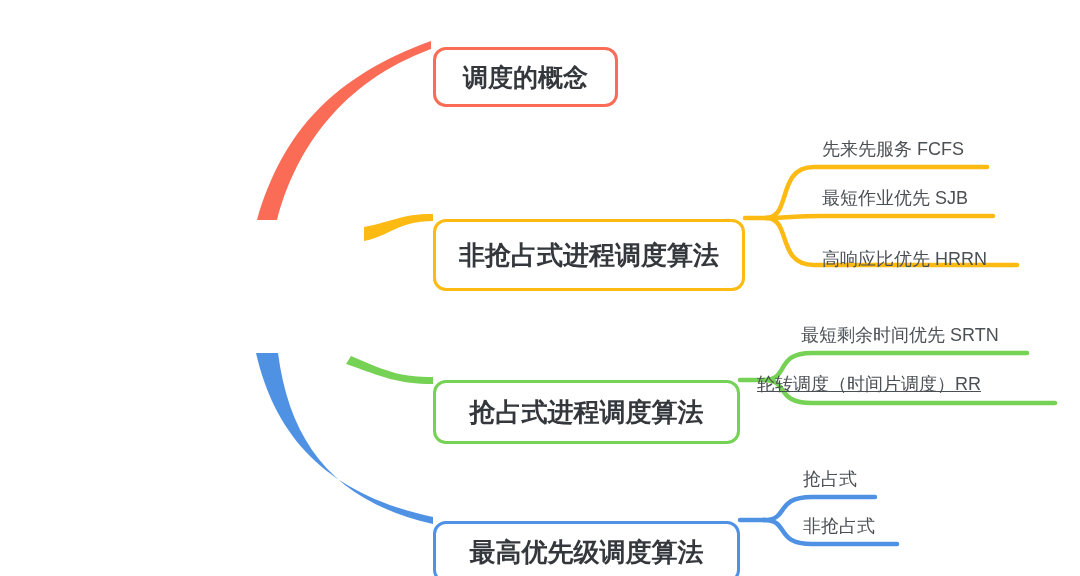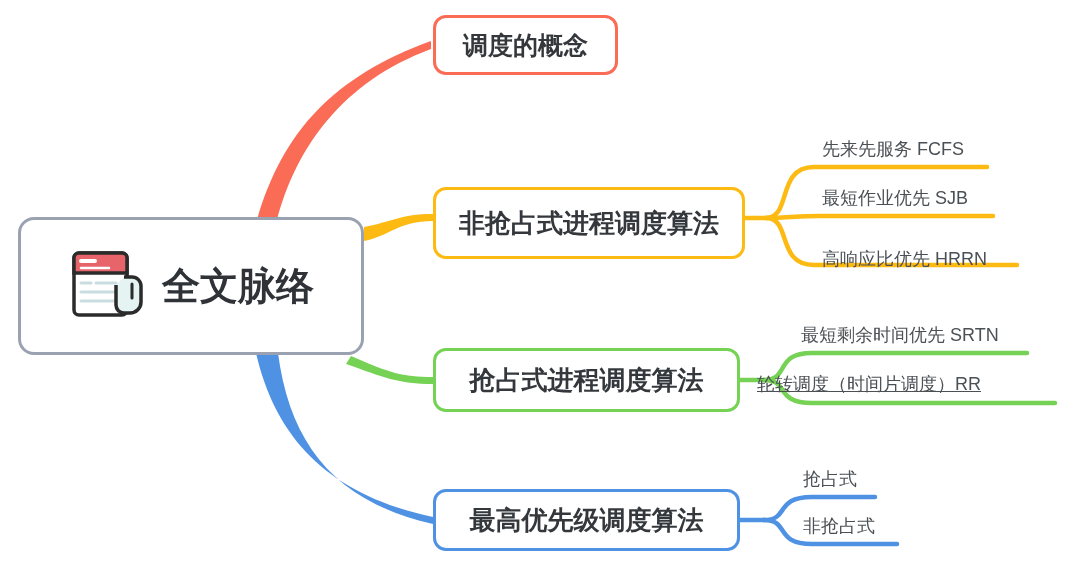--- a/index.html
+++ b/index.html
@@ -19,21 +19,21 @@
   .fill-yellow { fill:#fcba12; }
   .fill-green  { fill:#76d254; }
   .fill-blue   { fill:#4f92e4; }
 
   
   .node {
     position:absolute; background:#ffffff; border:3px solid #999;
     border-radius:13px; display:flex; align-items:center; justify-content:center;
     font-weight:bold; color:#34383c; white-space:nowrap; cursor:default;
   }
-  .node-branch { font-size:26px; }
+  .node-branch { font-size:26px;margin-top:32px; }
   .n-red    { left:433px; top:15px;  width:185px; height:60px; border-color:#fb6c57; font-size:25px; }
   .n-yellow { left:433px; top:187px; width:312px; height:72px; border-color:#fcba12; }
   .n-green  { left:433px; top:348px; width:307px; height:64px; border-color:#76d254; }
   .n-blue   { left:433px; top:489px; width:307px; height:62px; border-color:#4f92e4;font-family:Liberation Serif, serif; }
 
   .n-root {
     left:18px; top:217px; width:346px; height:138px;
     border:3.5px solid #9aa2b1; border-radius:16px;
     display:flex; gap:14px; align-items:center; justify-content:center;
     font-size:38px; font-weight:bold; color:#2f3337;
@@ -72,39 +72,20 @@
 
     <path class="wire wire-green" d="M 740 380 L 764 380"></path>
     <path class="wire wire-green" d="M 764 380 C 790 380, 774 353, 812 353 L 1027 353"></path>
     <path class="wire wire-green" d="M 764 380 C 790 380, 774 403, 812 403 L 1055 403"></path>
 
     <path class="wire wire-blue" d="M 740 520 L 764 520"></path>
     <path class="wire wire-blue" d="M 764 520 C 790 520, 774 497, 812 497 L 875 497"></path>
     <path class="wire wire-blue" d="M 764 520 C 790 520, 774 544, 812 544 L 897 544"></path>
   </svg>
 
-  <div class="node n-root">
-    <svg class="root-icon" viewBox="0 0 80 74" aria-hidden="true">
-
-      <rect x="6" y="4" width="53" height="62" rx="5" fill="#ffffff" stroke="#2b2b2b" stroke-width="3.5"></rect>
-
-      <path d="M6 9 a5 5 0 0 1 5 -5 h43 a5 5 0 0 1 5 5 v15 H6 Z" fill="#e6646a" stroke="#2b2b2b" stroke-width="3.5"></path>
-      <line x1="13" y1="12" x2="27" y2="12" stroke="#ffffff" stroke-width="4" stroke-linecap="round"></line>
-      <line x1="13" y1="19" x2="41" y2="19" stroke="#ffffff" stroke-width="2.5" stroke-linecap="round"></line>
-
-      <line x1="13" y1="34" x2="23" y2="34" stroke="#c9dde0" stroke-width="3" stroke-linecap="round"></line>
-      <line x1="28" y1="34" x2="48" y2="34" stroke="#c9dde0" stroke-width="3" stroke-linecap="round"></line>
-      <line x1="13" y1="43" x2="48" y2="43" stroke="#c9dde0" stroke-width="3" stroke-linecap="round"></line>
-      <line x1="13" y1="52" x2="48" y2="52" stroke="#c9dde0" stroke-width="3" stroke-linecap="round"></line>
-
-      <path d="M56 28 h8 a9 9 0 0 1 9 9 v16 a11 11 0 0 1 -11 11 h-6 a8 8 0 0 1 -8 -8 v-20" fill="#e6f3f3" stroke="#2b2b2b" stroke-width="3.5" stroke-linejoin="round"></path>
-      <path d="M64 35 v14" fill="none" stroke="#2b2b2b" stroke-width="3" stroke-linecap="round"></path>
-    </svg>
-    <span>全文脉络</span>
-  </div>
 
   <div class="node node-branch n-red">
     <span>调度的概念</span>
   </div>
   <div class="node node-branch n-yellow">
     <span>非抢占式进程调度算法</span>
   </div>
   <div class="node node-branch n-green">
     <span>抢占式进程调度算法</span>
   </div>

